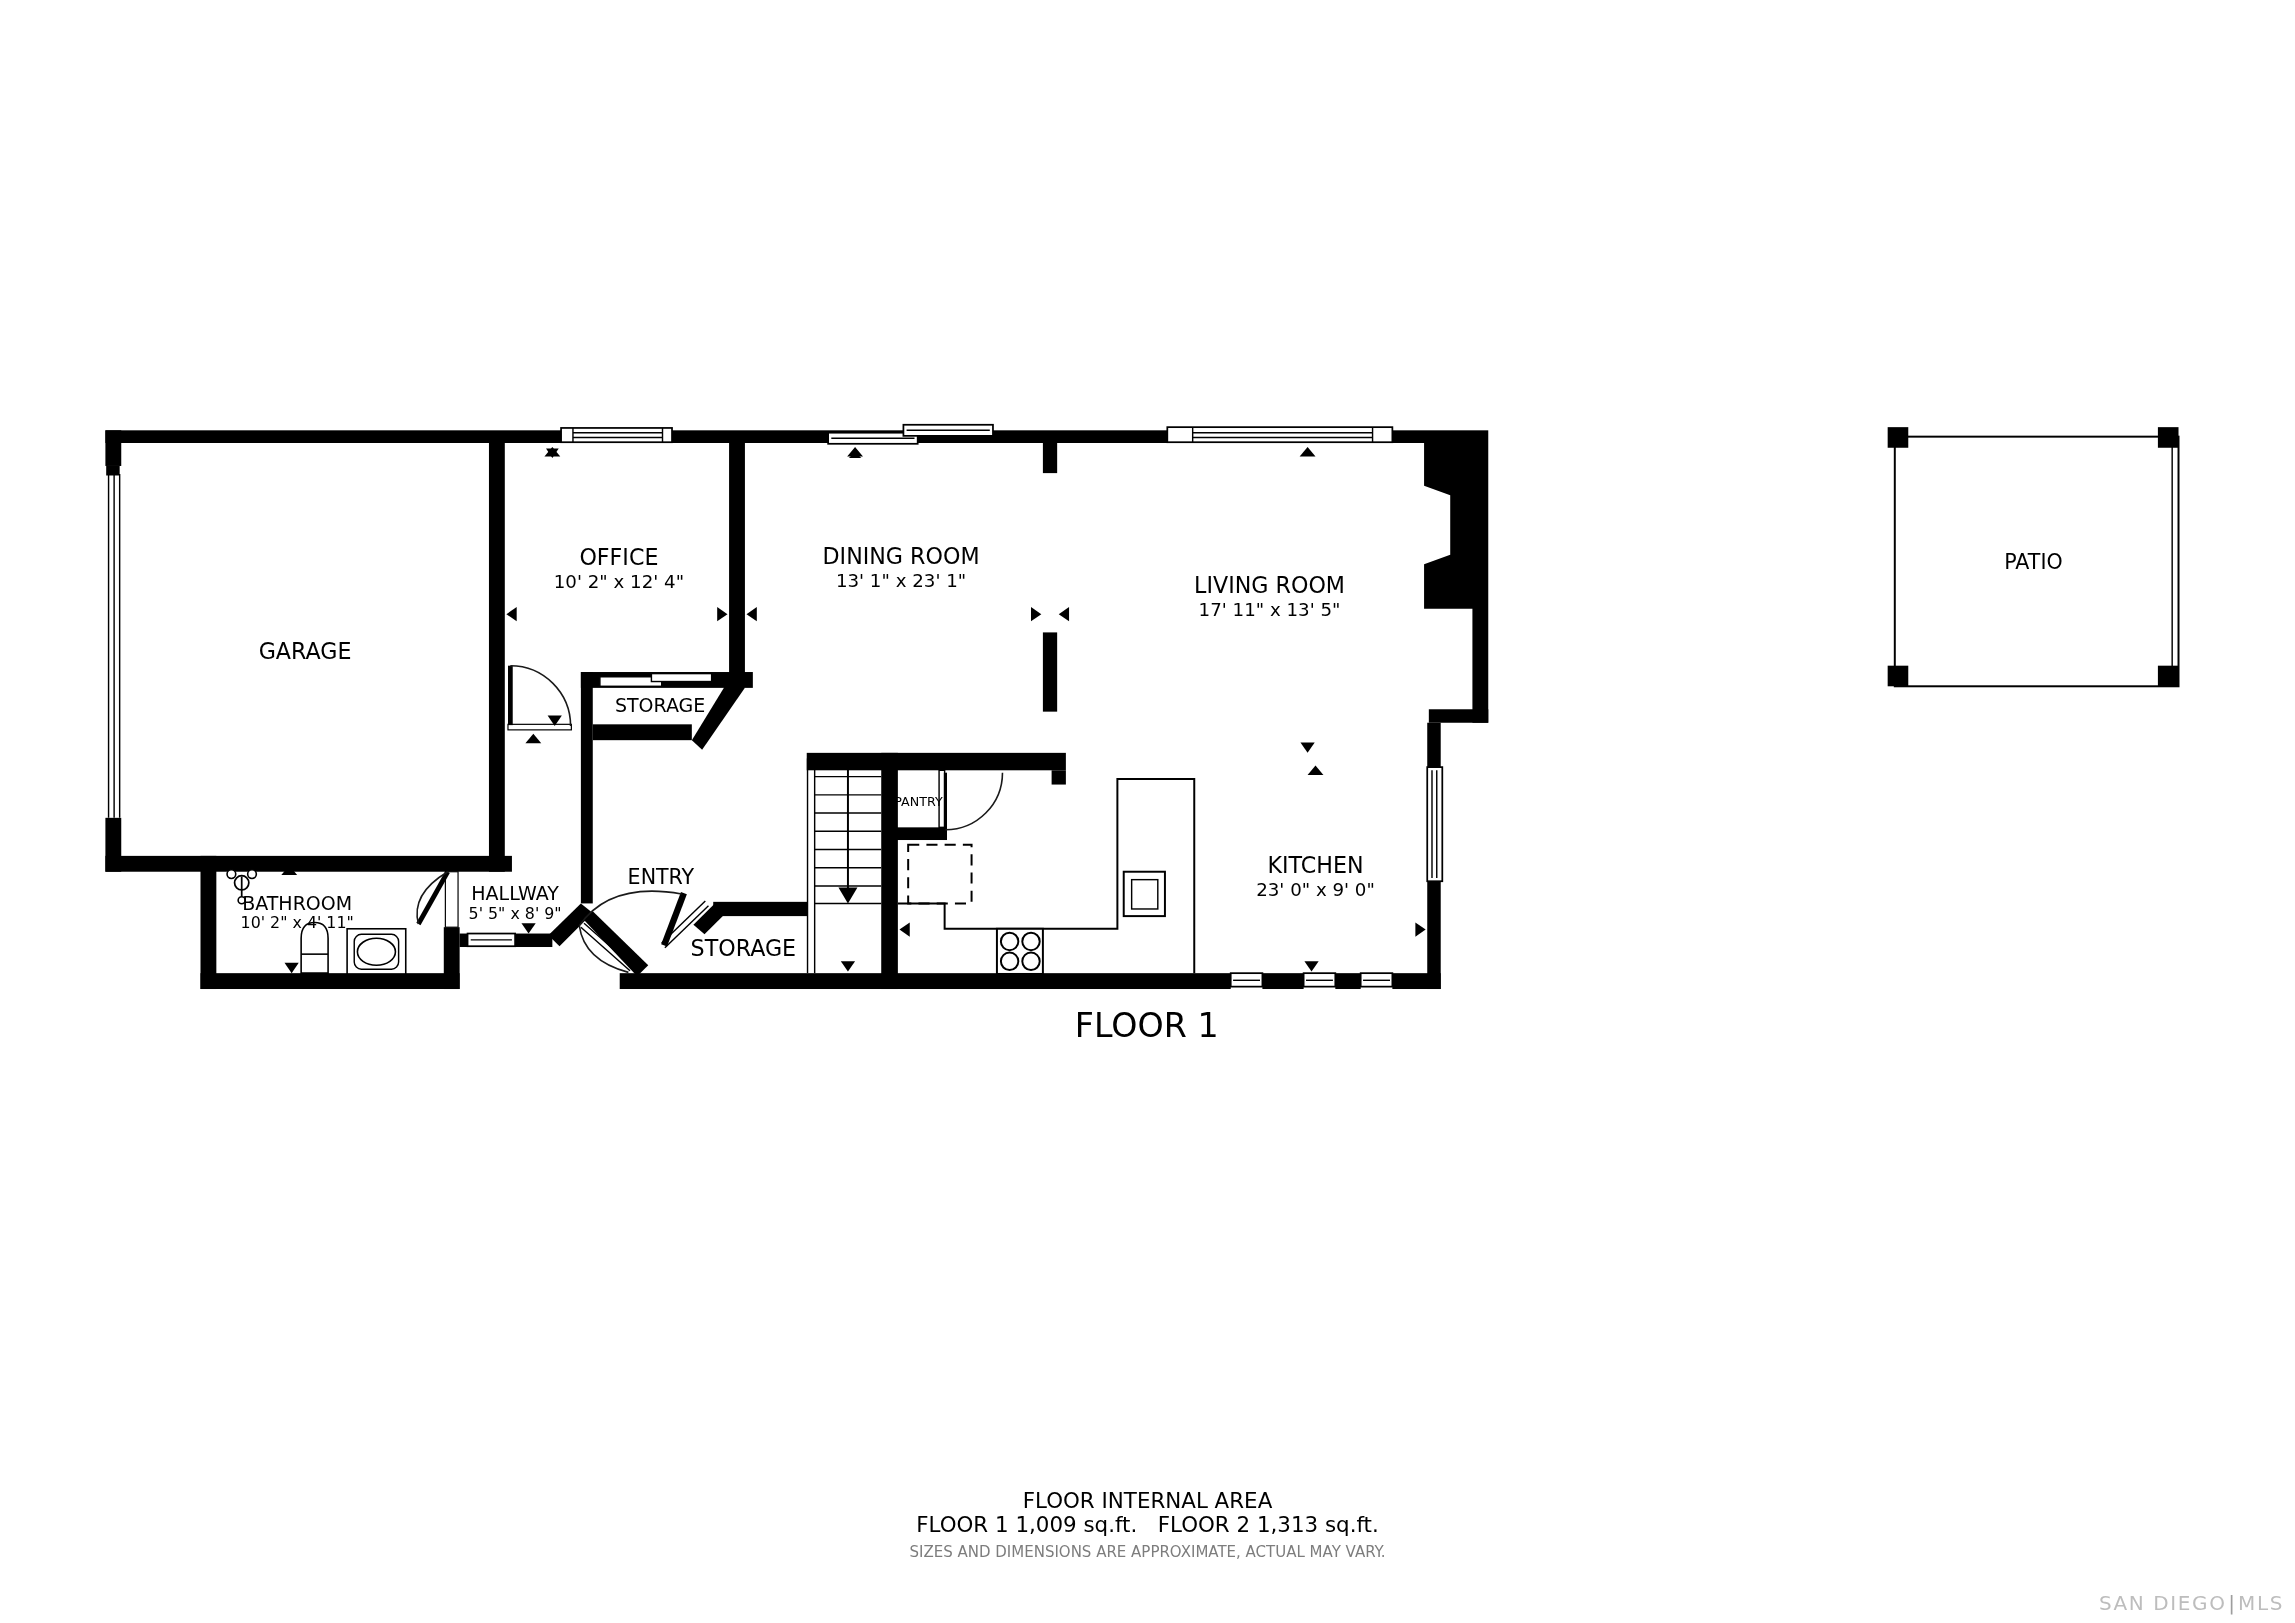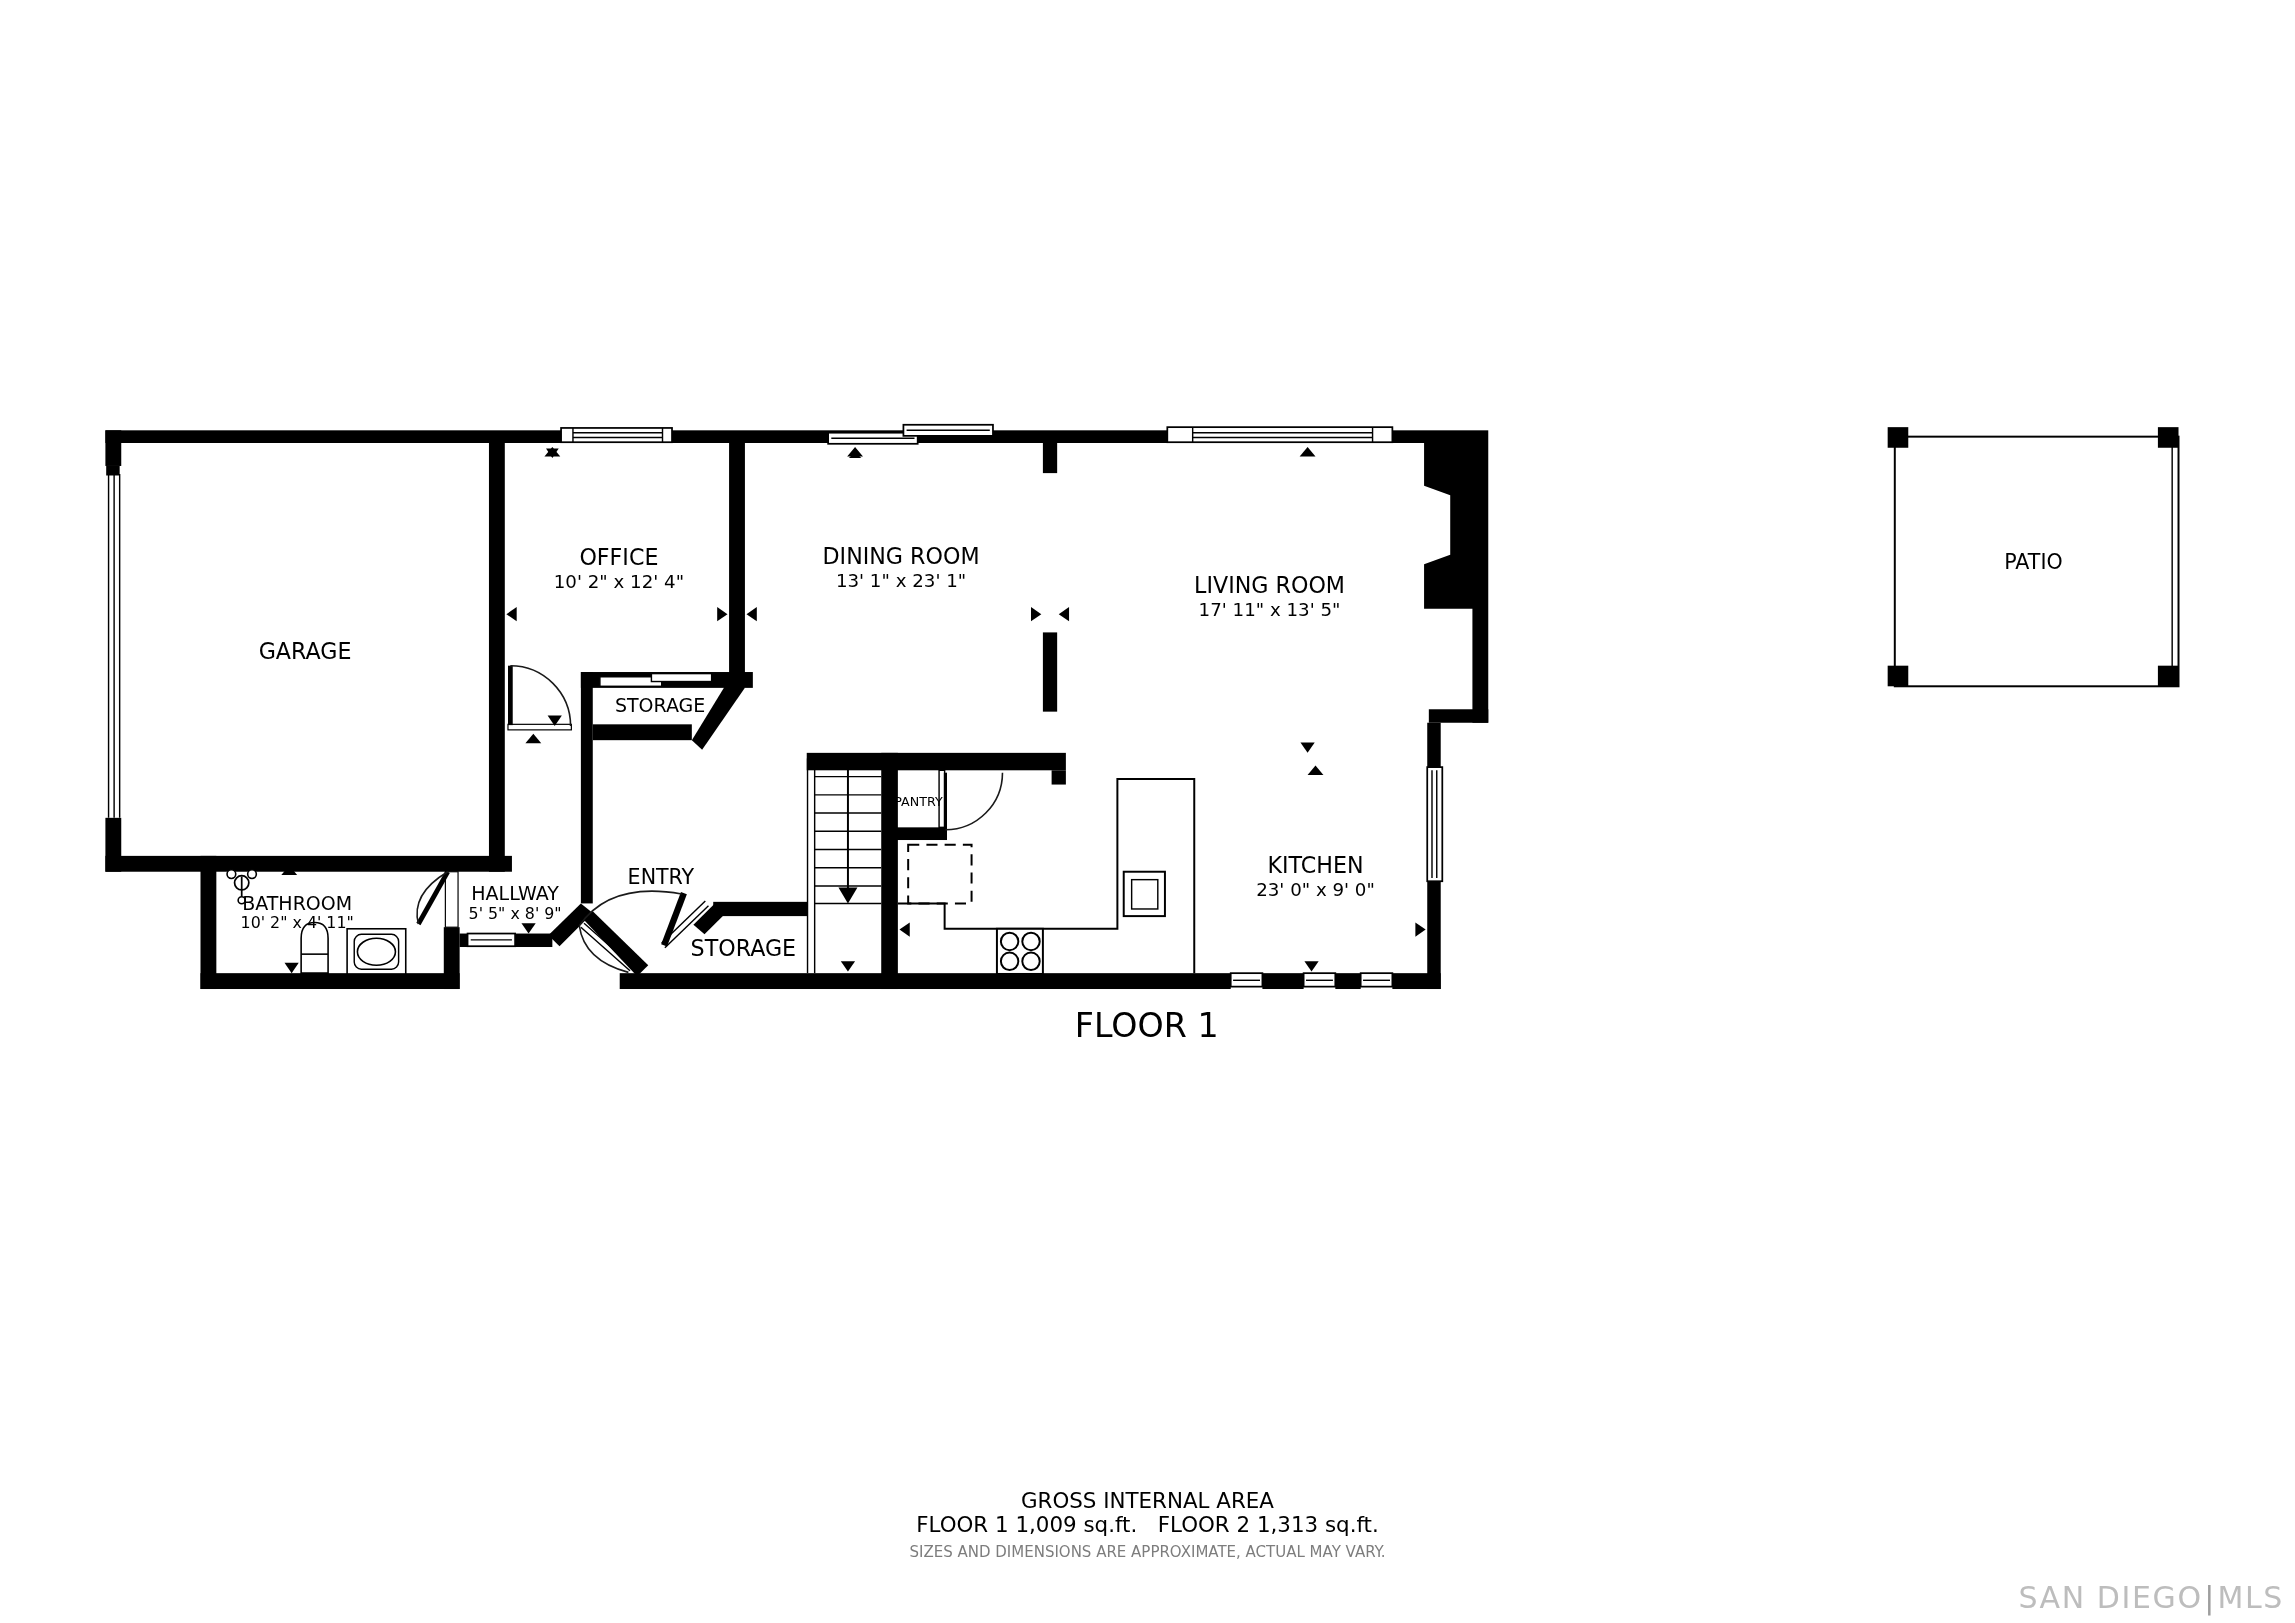--- a/index.html
+++ b/index.html
@@ -16,21 +16,21 @@
   .arrow{fill:#000;}
   .roomname{font-size:28px;fill:#000;}
   .roomdims{font-size:23px;fill:#000;}
   .small{font-size:16px;}
   .mid{font-size:24px;}
   .floor-title{font-size:42px;fill:#000;}
   text{text-anchor:middle;font-family:"DejaVu Sans","Liberation Sans",sans-serif;}
   #area-block{position:absolute;left:0;top:1489px;width:100%;text-align:center;color:#000;}
   #area-block .line{font-size:21.4px;line-height:24px;white-space:pre;}
   #area-block .disclaimer{font-size:15px;line-height:24px;color:#7d7d7d;margin-top:3.2px;white-space:pre;}
-  #watermark{position:absolute;right:11px;bottom:8px;font-size:30px;letter-spacing:1.6px;
+  #watermark{position:absolute;right:11px;bottom:8px;font-size:20px;letter-spacing:1.6px;
              color:#bdbdbd;font-weight:500;}
   #watermark .bar{color:#9e9e9e;font-weight:400;padding:0 1.6px;}
 </style>
 </head>
 <body>
 
 <div id="stage">
 <svg width="2295" height="1623" viewBox="0 0 2896 2048">
 
   <g>
@@ -249,21 +249,21 @@
   <text class="roomdims" x="1660" y="1131">23' 0" x 9' 0"</text>
 
   <text class="roomname small" x="1159" y="1017">PANTRY</text>
 
   <text class="roomname" x="2566" y="718" style="font-size:26px">PATIO</text>
 
   <text class="floor-title" x="1447" y="1308">FLOOR 1</text>
 </svg>
 
   <div id="area-block">
-    <div class="line">GROSS INTERNAL AREA</div>
+    <div class="line">FLOOR INTERNAL AREA</div>
     <div class="line">FLOOR 1 1,009 sq.ft.   FLOOR 2 1,313 sq.ft.</div>
     <div class="disclaimer">SIZES AND DIMENSIONS ARE APPROXIMATE, ACTUAL MAY VARY.</div>
   </div>
 
   <div id="watermark">
     <span>SAN DIEGO</span><span class="bar">|</span><span>MLS</span>
   </div>
 </div>
 
 

